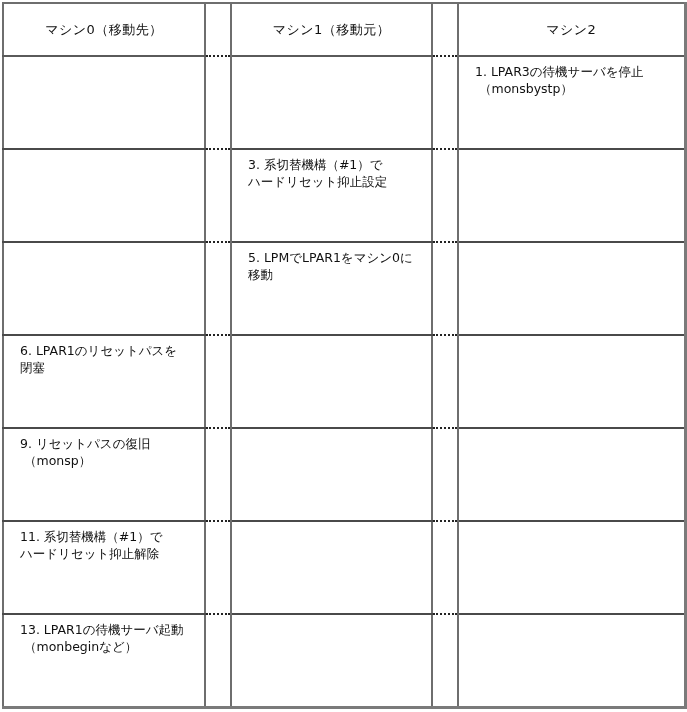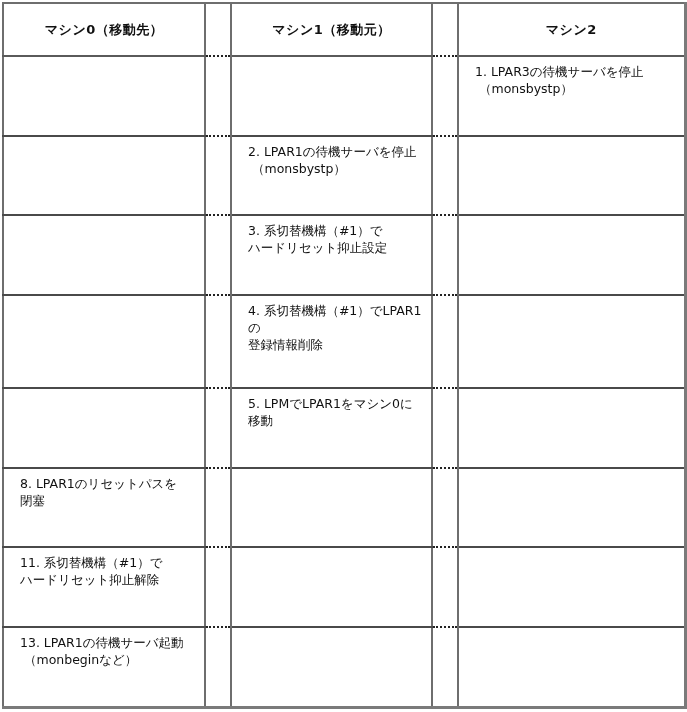--- a/index.html
+++ b/index.html
@@ -28,21 +28,21 @@
       padding: 0;
       vertical-align: top;
     }
     col.machine-col-0 { width: 202px; }
     col.gap-col { width: 26px; }
     col.machine-col-1 { width: 201px; }
     col.machine-col-2 { width: 227px; }
 
     .flow-table th {
       height: 51px;
-      font-weight: bold;
+      font-weight: normal;
       font-size: 13px;
       vertical-align: middle;
       border-top: 2px solid #6e6e6e;
       border-bottom: 2px solid #5a5a5a;
       letter-spacing: 0.5px;
     }
     .flow-table tbody td {
       height: 48.5px;
       border-bottom: 2px solid #4a4a4a;
       font-size: 12.5px;
@@ -115,55 +115,46 @@
         <td class="cell-machine"></td>
         <td class="cell-gap"></td>
         <td class="cell-machine last">
           <div class="step"><span class="step-line">1. LPAR3の待機サーバを停止</span><span class="step-sub">（monsbystp）</span></div>
         </td>
       </tr>
       <tr>
         <td class="cell-machine first"></td>
         <td class="cell-gap"></td>
         <td class="cell-machine">
-          <div class="step"><span class="step-line">2. LPAR1の待機サーバを停止</span><span class="step-sub">（monsbystp）</span></div>
-        </td>
-        <td class="cell-gap"></td>
-        <td class="cell-machine last"></td>
-      </tr>
-      <tr>
-        <td class="cell-machine first"></td>
-        <td class="cell-gap"></td>
-        <td class="cell-machine">
           <div class="step"><span class="step-line">3. 系切替機構（#1）で</span><span class="step-line">ハードリセット抑止設定</span></div>
-        </td>
-        <td class="cell-gap"></td>
-        <td class="cell-machine last"></td>
-      </tr>
-      <tr>
-        <td class="cell-machine first"></td>
-        <td class="cell-gap"></td>
-        <td class="cell-machine">
-          <div class="step"><span class="step-line">4. 系切替機構（#1）でLPAR1の</span><span class="step-line">登録情報削除</span></div>
         </td>
         <td class="cell-gap"></td>
         <td class="cell-machine last"></td>
       </tr>
       <tr>
         <td class="cell-machine first"></td>
         <td class="cell-gap"></td>
         <td class="cell-machine">
           <div class="step"><span class="step-line">5. LPMでLPAR1をマシン0に</span><span class="step-line">移動</span></div>
         </td>
         <td class="cell-gap"></td>
         <td class="cell-machine last"></td>
       </tr>
       <tr>
         <td class="cell-machine first">
-          <div class="step"><span class="step-line">8. LPAR1のリセットパスを</span><span class="step-line">閉塞</span></div>
+          <div class="step"><span class="step-line">6. LPAR1のリセットパスを</span><span class="step-line">閉塞</span></div>
+        </td>
+        <td class="cell-gap"></td>
+        <td class="cell-machine"></td>
+        <td class="cell-gap"></td>
+        <td class="cell-machine last"></td>
+      </tr>
+      <tr>
+        <td class="cell-machine first">
+          <div class="step"><span class="step-line">9. リセットパスの復旧</span><span class="step-sub">（monsp）</span></div>
         </td>
         <td class="cell-gap"></td>
         <td class="cell-machine"></td>
         <td class="cell-gap"></td>
         <td class="cell-machine last"></td>
       </tr>
       <tr>
         <td class="cell-machine first">
           <div class="step"><span class="step-line">11. 系切替機構（#1）で</span><span class="step-line">ハードリセット抑止解除</span></div>
         </td>

